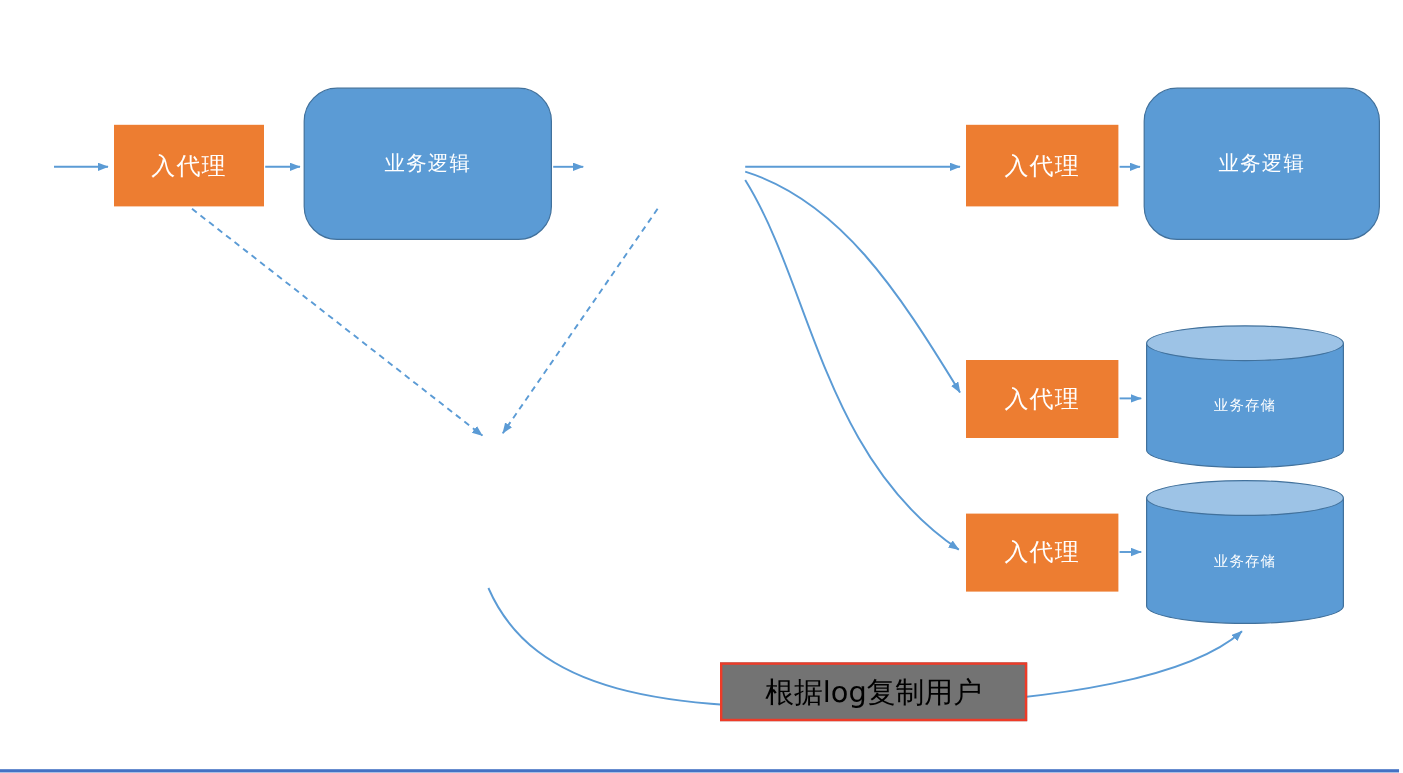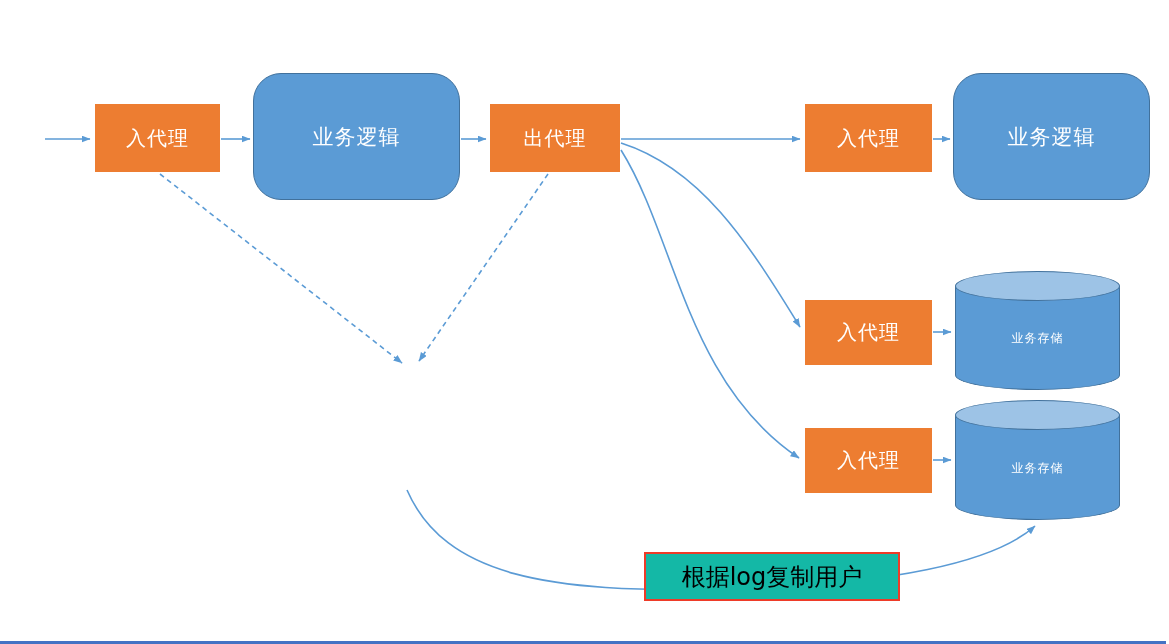--- a/index.html
+++ b/index.html
@@ -9,40 +9,40 @@
 
   #connectors { position:absolute; left:0; top:0; width:1169px; height:644px; }
   .conn { fill:none; stroke:var(--arrow); stroke-width:1.6px; }
   .dashed { stroke-dasharray:5 4; }
   .arrow-fill { fill:var(--arrow); stroke:none; }
 
   .node { position:absolute; display:flex; align-items:center; justify-content:center;
           color:#ffffff; font-size:20px; letter-spacing:1px; z-index:3; }
   .orange-box { background:var(--orange-fill); }
   .blue-round { background:var(--blue-fill); border:1.5px solid var(--blue-border);
-                border-radius:28px; font-size:21px; }
+                border-radius:28px; font-size:17px; }
 
   .cylinder { position:absolute; z-index:3; }
   .cyl-top { position:absolute; left:0; top:0; right:0; height:30px;
              border-radius:50%; border:1.5px solid; z-index:2; }
   .cyl-body { position:absolute; left:0; top:15px; right:0; bottom:0;
               border:1.5px solid; border-top:none;
               border-radius:0 0 50% 50% / 0 0 15px 15px; z-index:1; }
   .cyl-label { position:absolute; left:0; top:0; right:0; bottom:0; z-index:4;
                display:flex; align-items:center; justify-content:center;
                padding-top:16px; color:#ffffff; font-size:12px; letter-spacing:1px; }
   .blue-cyl  .cyl-top  { background:var(--blue-top);  border-color:var(--blue-border); }
   .blue-cyl  .cyl-body { background:var(--blue-fill); border-color:var(--blue-border); }
   .orange-cyl .cyl-top  { background:var(--orange-top);  border-color:var(--orange-border); }
   .orange-cyl .cyl-body { background:var(--orange-fill); border-color:var(--orange-border); }
 
   #annotation { position:absolute; left:600px; top:552px; width:256px; height:49px;
-                background:#14b8a6; border:2px solid var(--annotation-border);
+                background:#737373; border:2px solid var(--annotation-border);
                 display:flex; align-items:center; justify-content:center;
-                color:#000000; font-size:24px; z-index:6;margin-left:44px; }
+                color:#000000; font-size:24px; z-index:6; }
 
   #bottom-line { position:absolute; left:0; right:0; bottom:0; height:3px;
                  background:var(--bottom-line); z-index:7; }
 </style>
 </head>
 <body>
 
 <div id="canvas">
 
   <svg id="connectors" viewBox="0 0 1169 644">
@@ -67,23 +67,20 @@
   </svg>
 
   <div class="node orange-box" style="left:95px; top:104px; width:125px; height:68px;">
     <span>入代理</span>
   </div>
 
   <div class="node blue-round" style="left:253px; top:73px; width:207px; height:127px;">
     <span>业务逻辑</span>
   </div>
 
-  <div class="node orange-box" style="left:490px; top:104px; width:130px; height:68px;">
-    <span>出代理</span>
-  </div>
 
   <div class="node orange-box" style="left:805px; top:104px; width:127px; height:68px;">
     <span>入代理</span>
   </div>
 
   <div class="node blue-round" style="left:953px; top:73px; width:197px; height:127px;">
     <span>业务逻辑</span>
   </div>
 
   <div class="node orange-box" style="left:805px; top:300px; width:127px; height:65px;">

